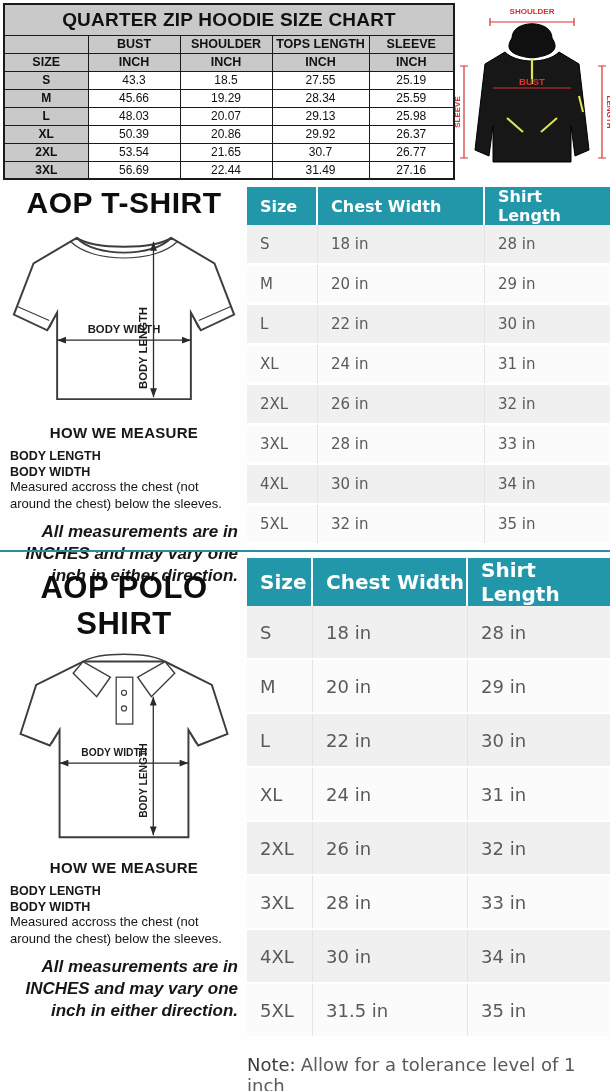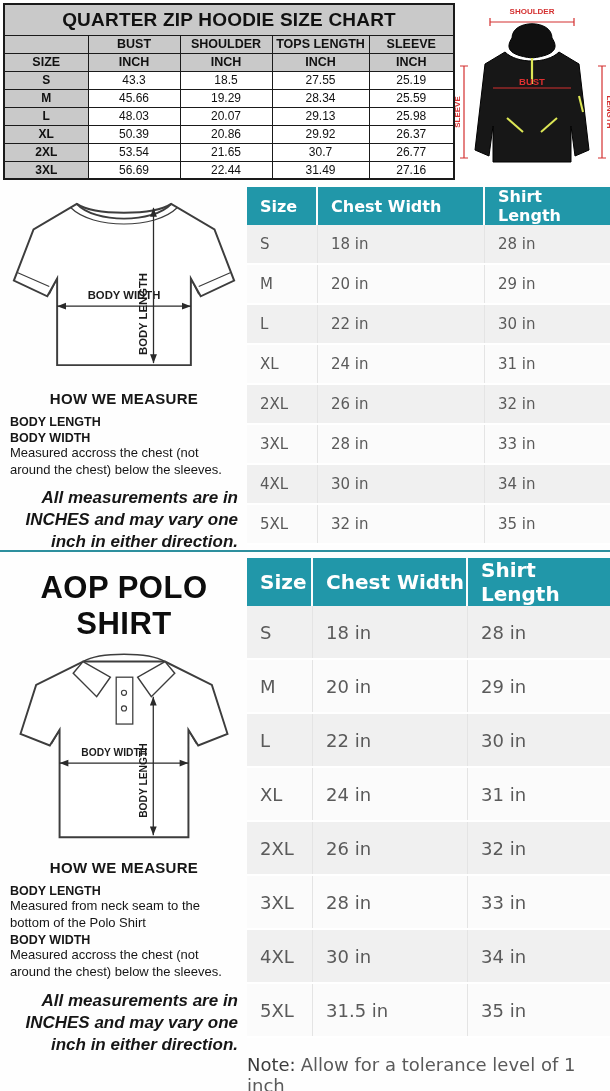--- a/index.html
+++ b/index.html
@@ -155,20 +155,21 @@
       <path d="M38,88 L116,88" stroke="#d43030" stroke-width="1.2"></path>
       <text x="77" y="85" text-anchor="middle" font-size="9.5" font-weight="bold" fill="#e03030">BUST</text>
       <path d="M9,66 L9,158 M5,66 L13,66 M5,158 L13,158" stroke="#d43030" stroke-width="1.2" fill="none"></path>
       <text x="0" y="0" font-size="8" font-weight="bold" fill="#d43030" text-anchor="middle" transform="translate(5,112) rotate(-90)">SLEEVE</text>
       <path d="M147,66 L147,158 M143,66 L151,66 M143,158 L151,158" stroke="#d43030" stroke-width="1.2" fill="none"></path>
       <text x="0" y="0" font-size="8" font-weight="bold" fill="#d43030" text-anchor="middle" transform="translate(152,112) rotate(90)">LENGTH</text>
     </svg>
   </div>
 
   <div class="leftcol tshirt-col">
+    <div class="sec-heading">AOP T-SHIRT</div>
     <svg class="garment-svg" width="236" height="192" viewBox="0 0 240 195">
       <path d="M72,16 L28,42 L8,94 L42,110 L52,92 L52,180 L188,180 L188,92 L198,110 L232,94 L212,42 L168,16 C150,28 90,28 72,16 Z" fill="#ffffff" stroke="#3d3d3d" stroke-width="2"></path>
       <path d="M72,16 C90,36 150,36 168,16" fill="none" stroke="#3d3d3d" stroke-width="2"></path>
       <path d="M66,20 C88,42 152,42 174,20" fill="none" stroke="#3d3d3d" stroke-width="1.2"></path>
       <path d="M52,92 L44,108 M188,92 L196,108 M12,86 L44,100 M228,86 L196,100" fill="none" stroke="#3d3d3d" stroke-width="1.2"></path>
 
       <path d="M52,120 L188,120" stroke="#2a2a2a" stroke-width="1.3"></path>
       <path d="M52,120 l9,-3.5 l0,7 z M188,120 l-9,-3.5 l0,7 z" fill="#2a2a2a"></path>
       <text x="120" y="113" text-anchor="middle" font-size="11.5" font-weight="bold" fill="#1c1c1c">BODY WIDTH</text>
 
@@ -251,21 +252,20 @@
       <path d="M54,122 l9,-3.5 l0,7 z M186,122 l-9,-3.5 l0,7 z" fill="#2a2a2a"></path>
       <text x="110" y="115" text-anchor="middle" font-size="10.5" font-weight="bold" fill="#1c1c1c">BODY WIDTH</text>
 
       <path d="M150,54 L150,196" stroke="#2a2a2a" stroke-width="1.3"></path>
       <path d="M150,54 l-3.5,9 l7,0 z M150,196 l-3.5,-9 l7,0 z" fill="#2a2a2a"></path>
       <text x="0" y="0" text-anchor="middle" font-size="10.5" font-weight="bold" fill="#1c1c1c" transform="translate(144,140) rotate(-90)">BODY LENGTH</text>
     </svg>
     <div class="measure">
       <div class="measure-head">HOW WE MEASURE</div>
       <div class="measure-label">BODY LENGTH</div>
-      <div class="measure-text">Measured from neck seam to the bottom of the Polo Shirt</div>
       <div class="measure-label">BODY WIDTH</div>
       <div class="measure-text">Measured accross the chest (not around the chest) below the sleeves.</div>
       <div class="measure-note">All measurements are in INCHES and may vary one inch in either direction.</div>
     </div>
   </div>
 
   <div class="teal-table polo-table">
     <div class="tt-head">
       <div class="c1">Size</div>
       <div class="c2">Chest Width</div>

